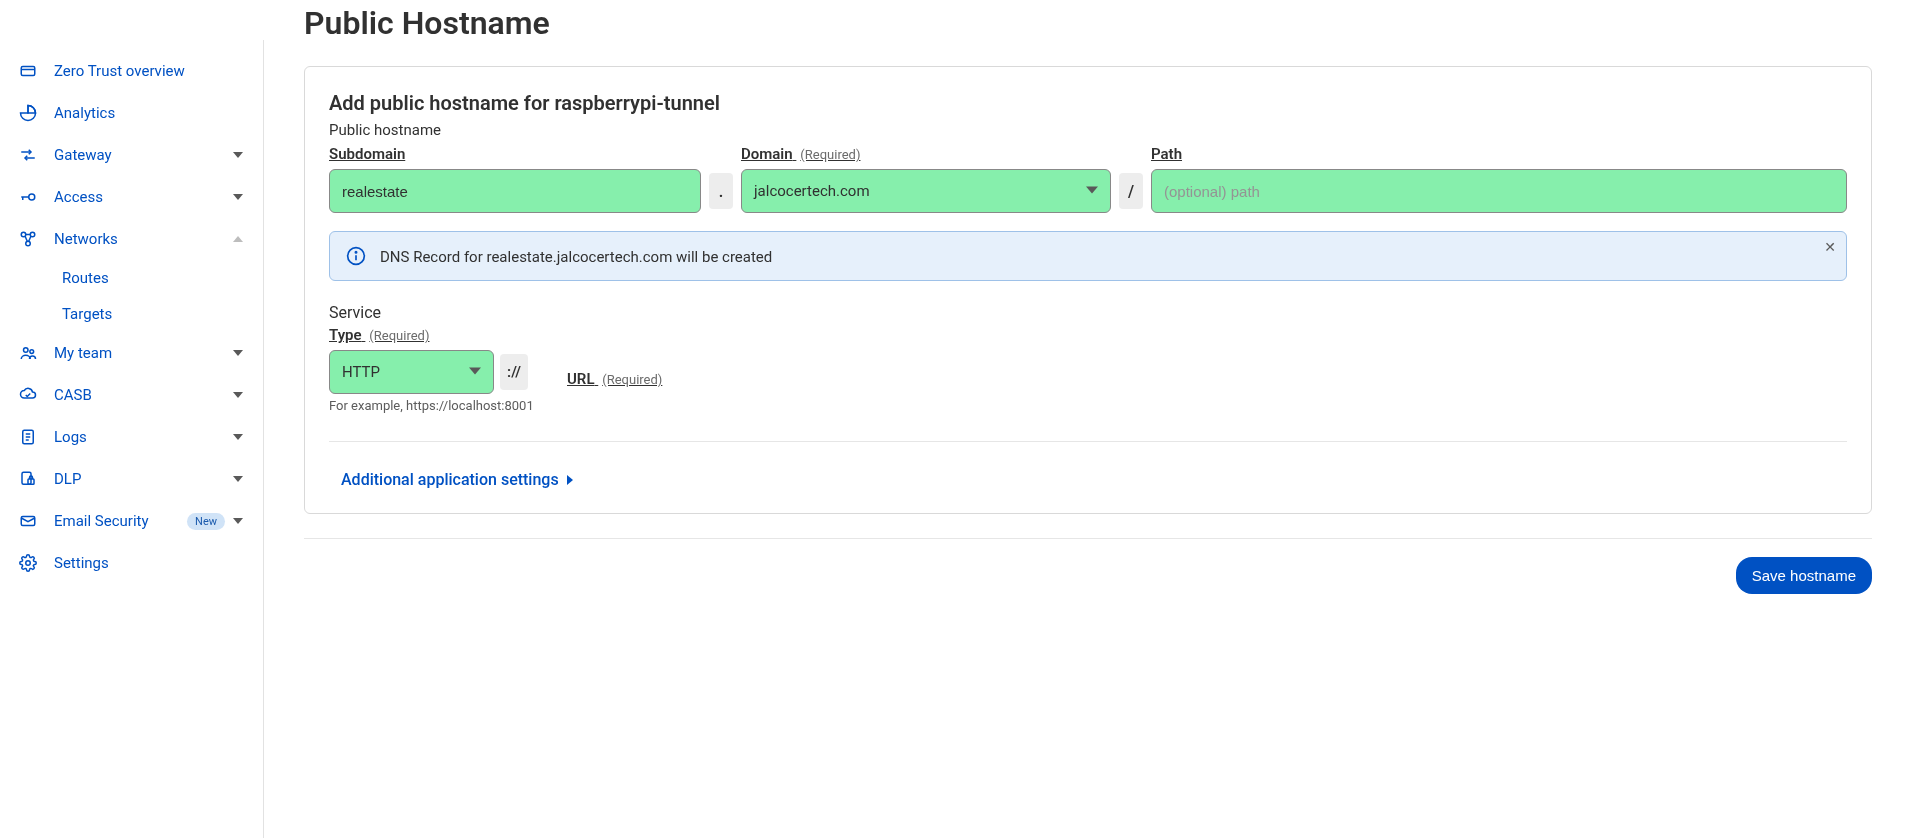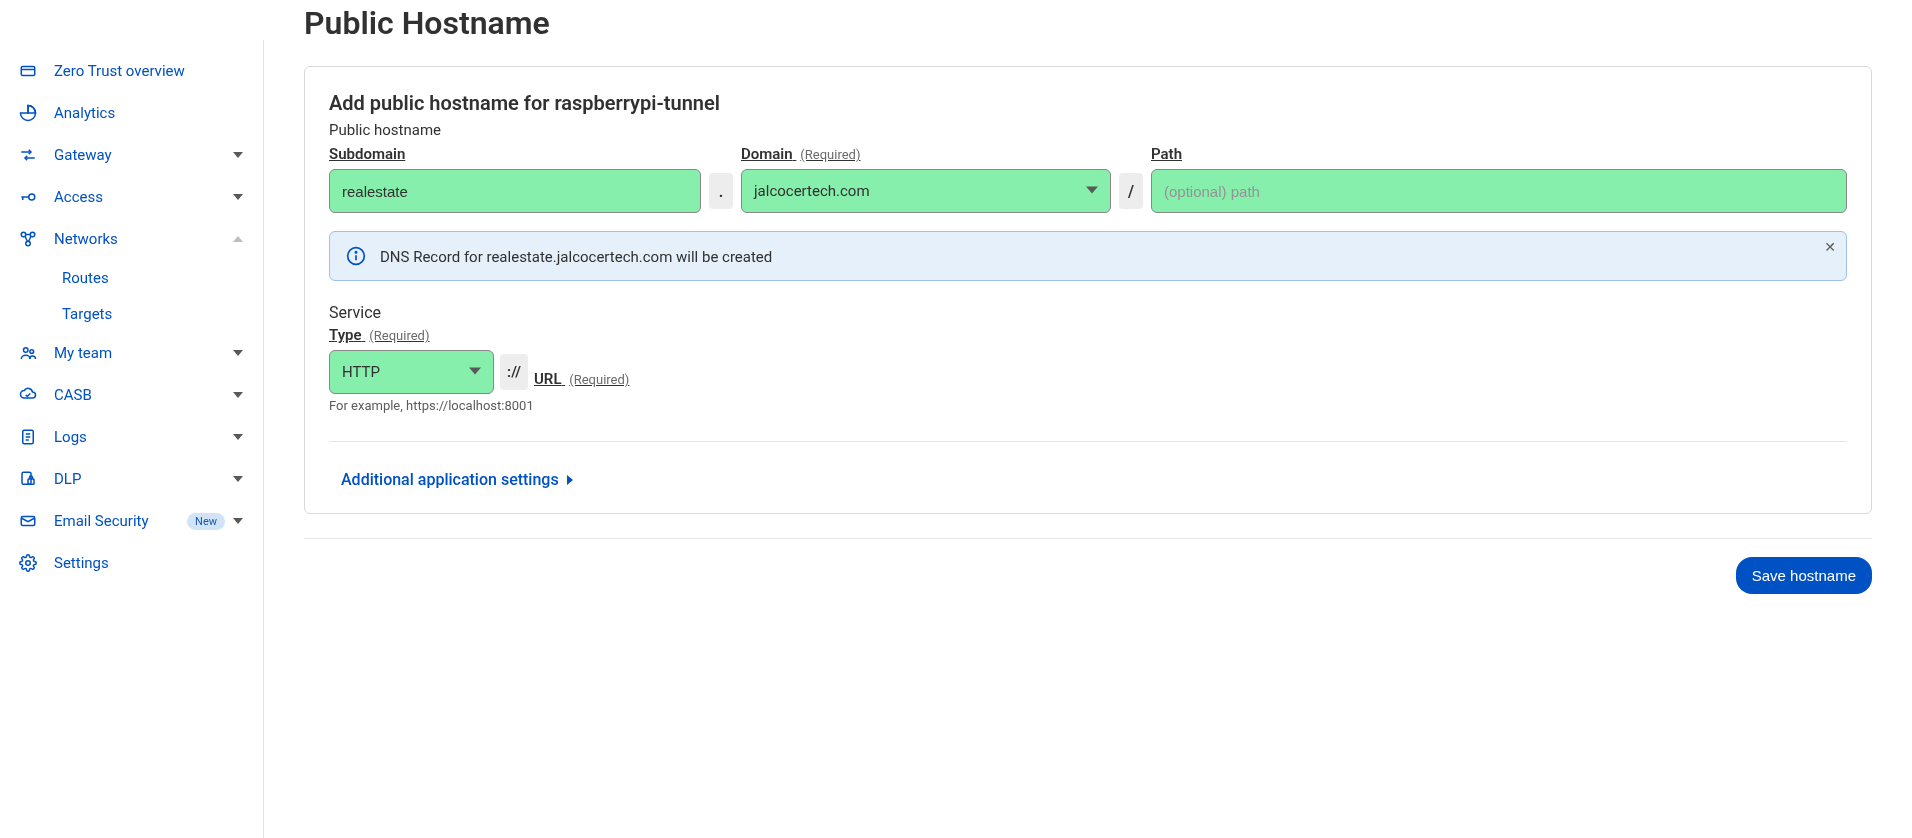--- a/index.html
+++ b/index.html
@@ -201,21 +201,21 @@
       font-size: 16px;
       color: #313131;
       margin-top: 22px;
       margin-bottom: 4px;
     }
     .service-row {
       display: flex;
       align-items: flex-end;
     }
     .field-type { flex: 0 0 165px; }
-    .field-url { flex: 0 0 325px; }
+    .field-url { flex: 0 0 325px; margin-left: 33px; }
     .sep-proto {
       width: 28px;
       height: 36px;
       background: #ededed;
       border-radius: 4px;
       display: flex;
       align-items: center;
       justify-content: center;
       margin: 0 6px 4px 6px;
       font-size: 15px;

